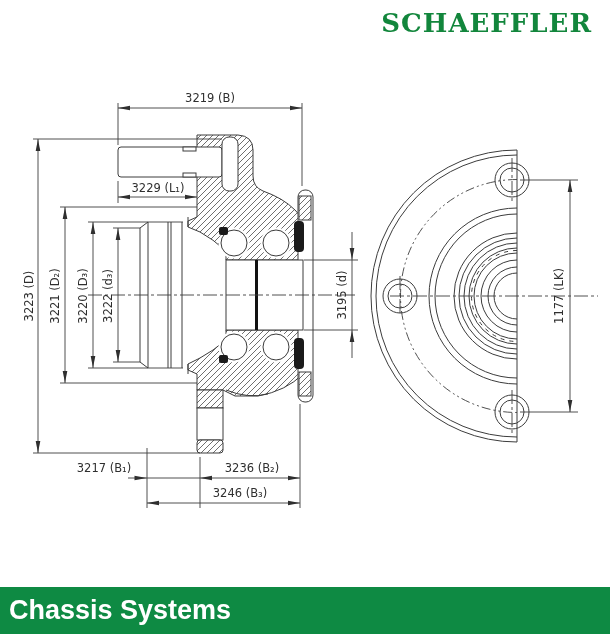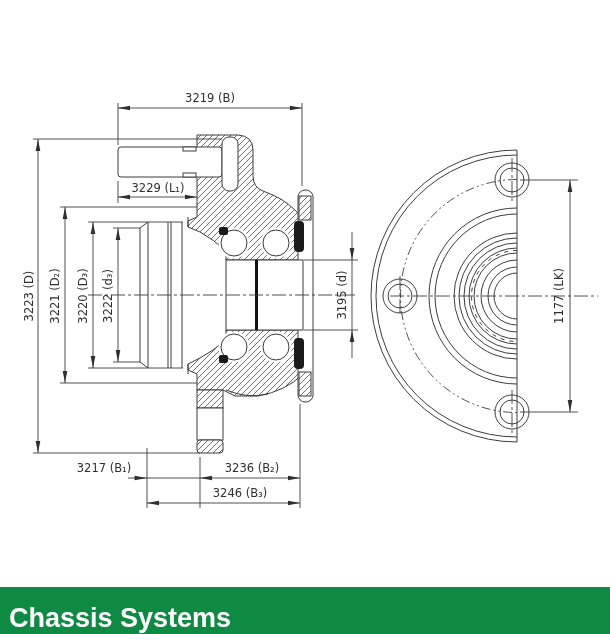--- a/index.html
+++ b/index.html
@@ -2,31 +2,32 @@
 <html><head>
 <meta charset="utf-8">
 <style>
   html,body{margin:0;padding:0;background:#ffffff;}
   .page{position:relative;width:610px;height:634px;background:#ffffff;overflow:hidden;
         font-family:"DejaVu Sans",sans-serif;}
   .logo{position:absolute;top:10px;right:18px;color:#12863C;
         font-family:"DejaVu Serif",serif;font-weight:bold;font-size:26px;
         letter-spacing:1px;line-height:1;}
   .banner{position:absolute;left:0;bottom:0;width:610px;height:47px;background:#0E8A43;
-          display:flex;align-items:flex-end;}
+          display:flex;align-items:center;}
   .banner span{color:#ffffff;font-family:"Liberation Sans",sans-serif;font-weight:bold;
                font-size:27px;padding-left:9px;letter-spacing:0px;}
   svg.drawing{position:absolute;left:0;top:0;}
   .dimtext{font-family:"DejaVu Sans",sans-serif;font-size:11.5px;fill:#2f2f2f;}
 </style>
 </head>
 <body>
 
 <div class="page">
 
+  <div class="logo">SCHAEFFLER</div>
 
   <svg class="drawing" width="610" height="634" viewBox="0 0 610 634">
     <defs>
       <pattern id="hatch" patternUnits="userSpaceOnUse" width="6" height="6">
         <rect width="6" height="6" fill="#ffffff"></rect>
         <path d="M0,6 L6,0 M-1,1 L1,-1 M5,7 L7,5" stroke="#4a4a4a" stroke-width="0.8"></path>
       </pattern>
       <marker id="arr" markerWidth="13" markerHeight="6" refX="12.5" refY="3" orient="auto-start-reverse" markerUnits="userSpaceOnUse">
         <path d="M12.5,3 L0.5,0.7 L0.5,5.3 Z" fill="#2f2f2f"></path>
       </marker>

